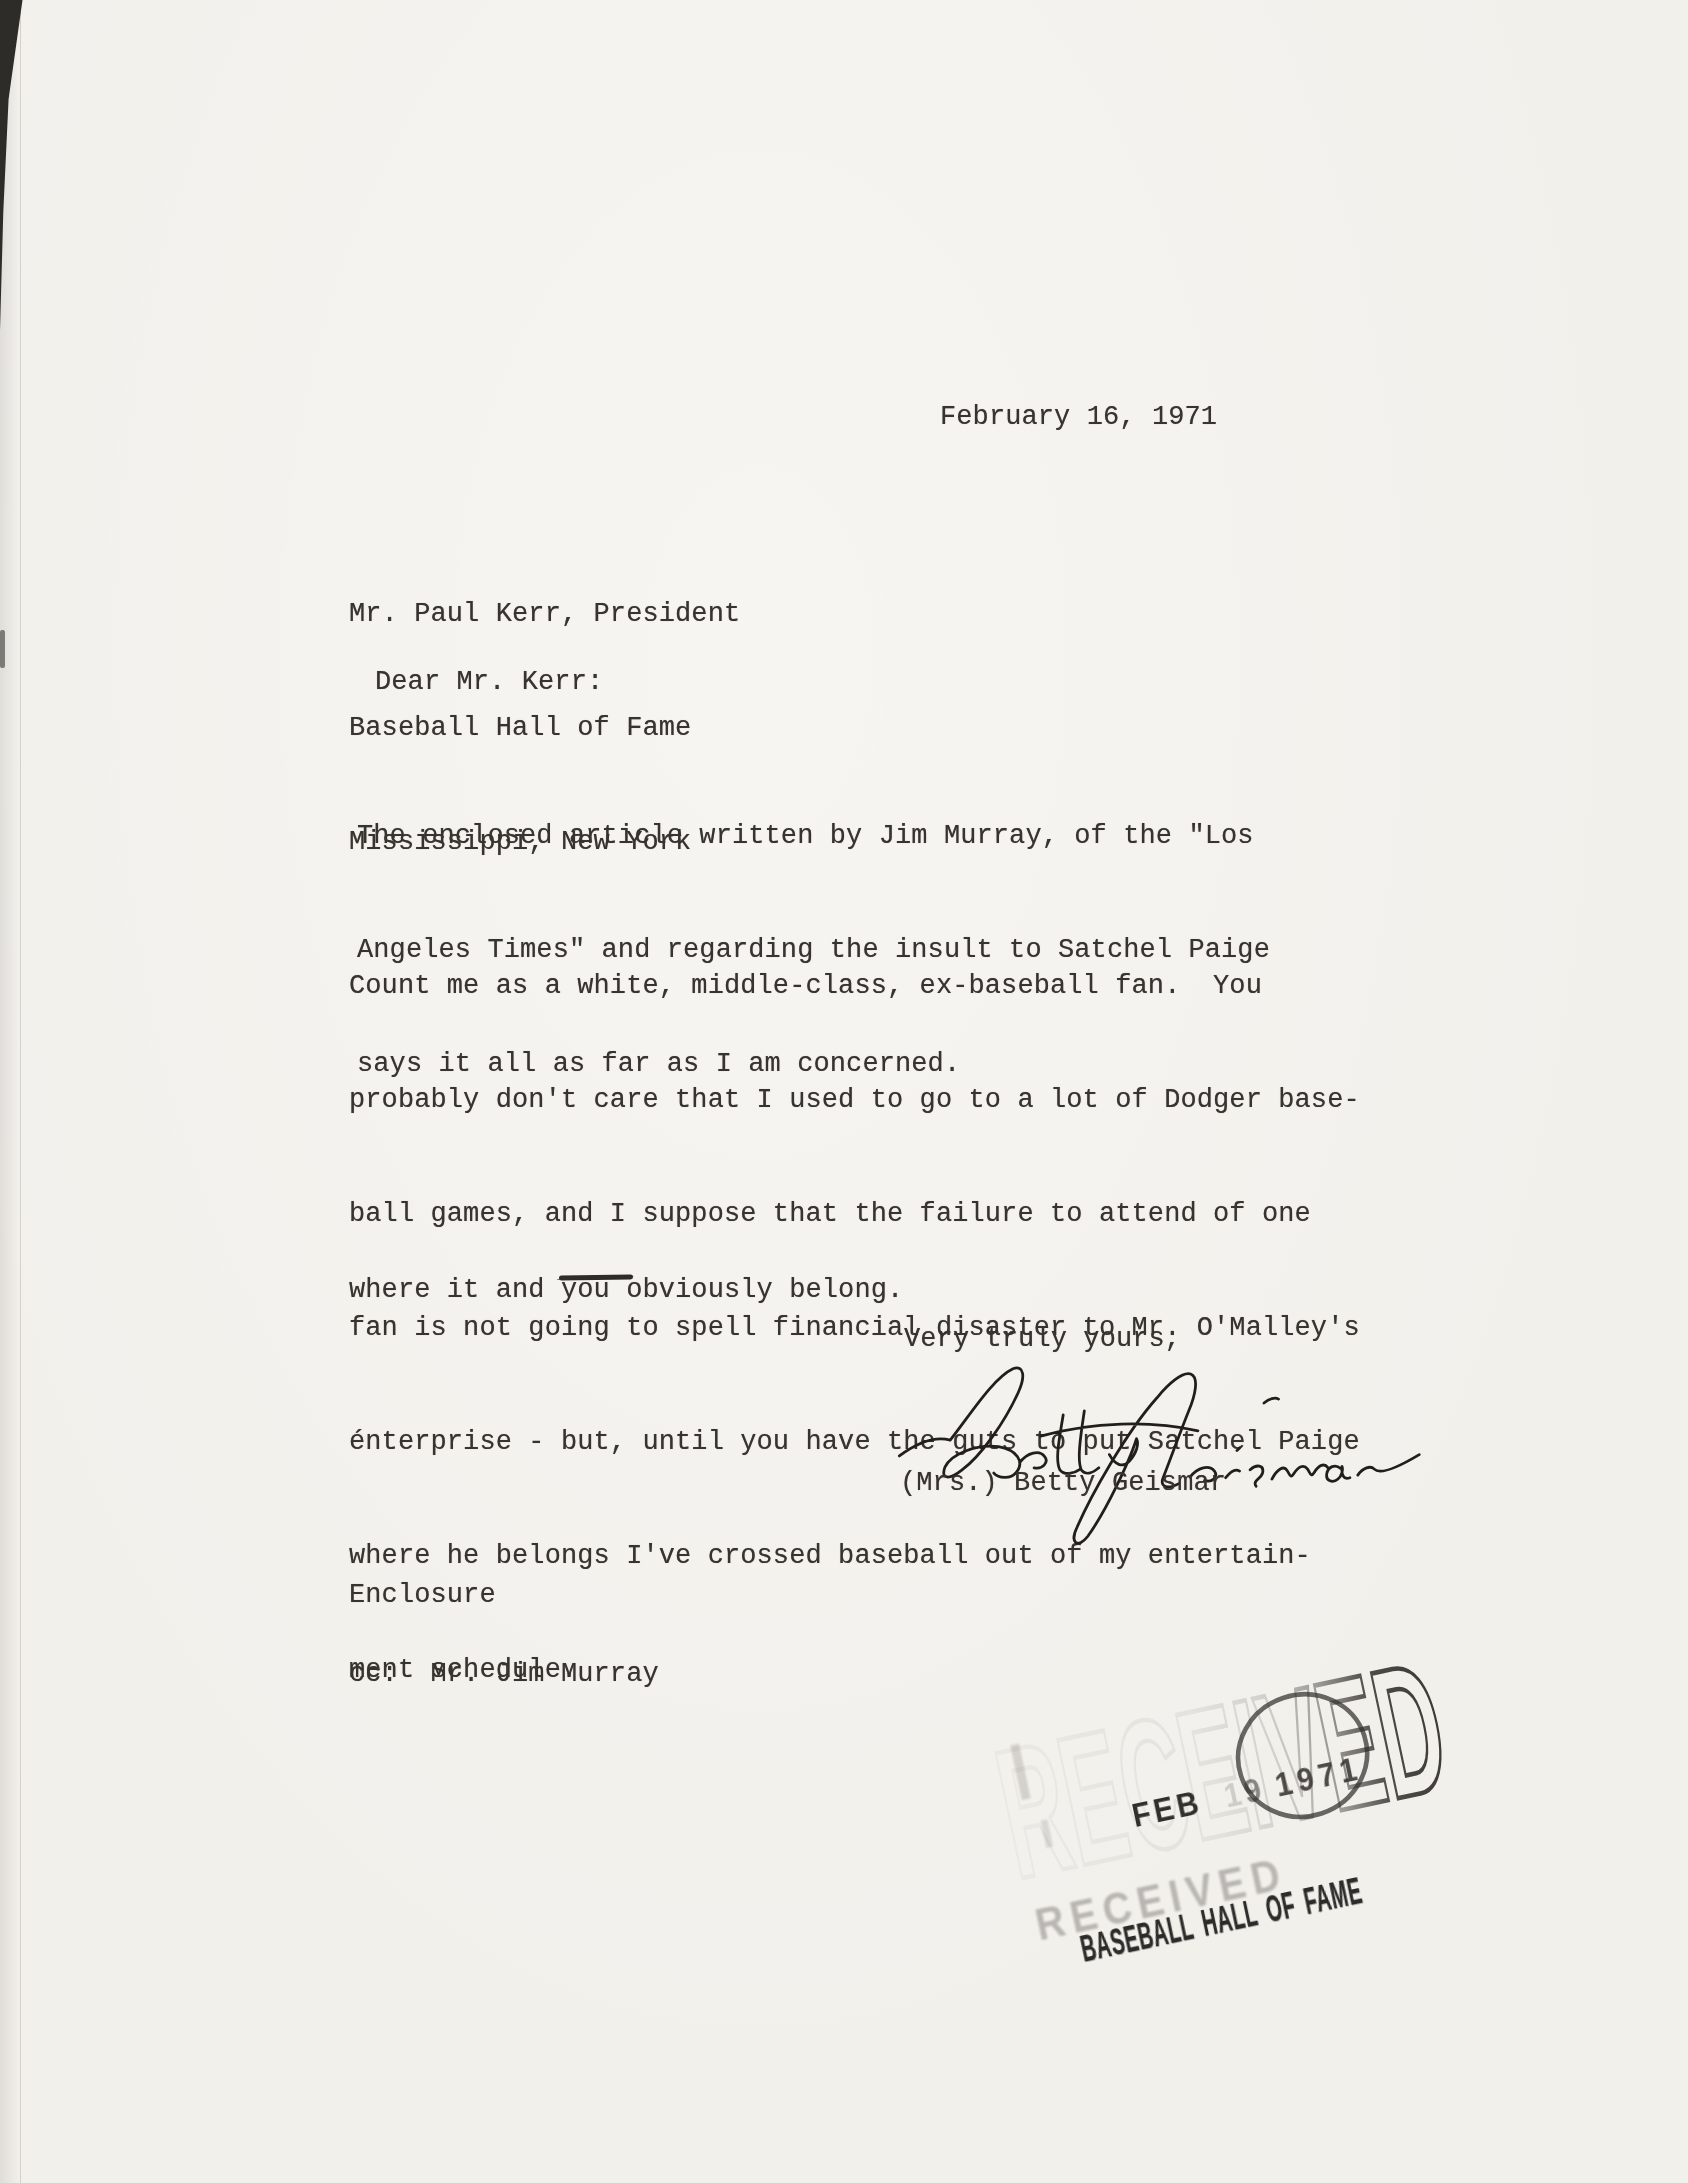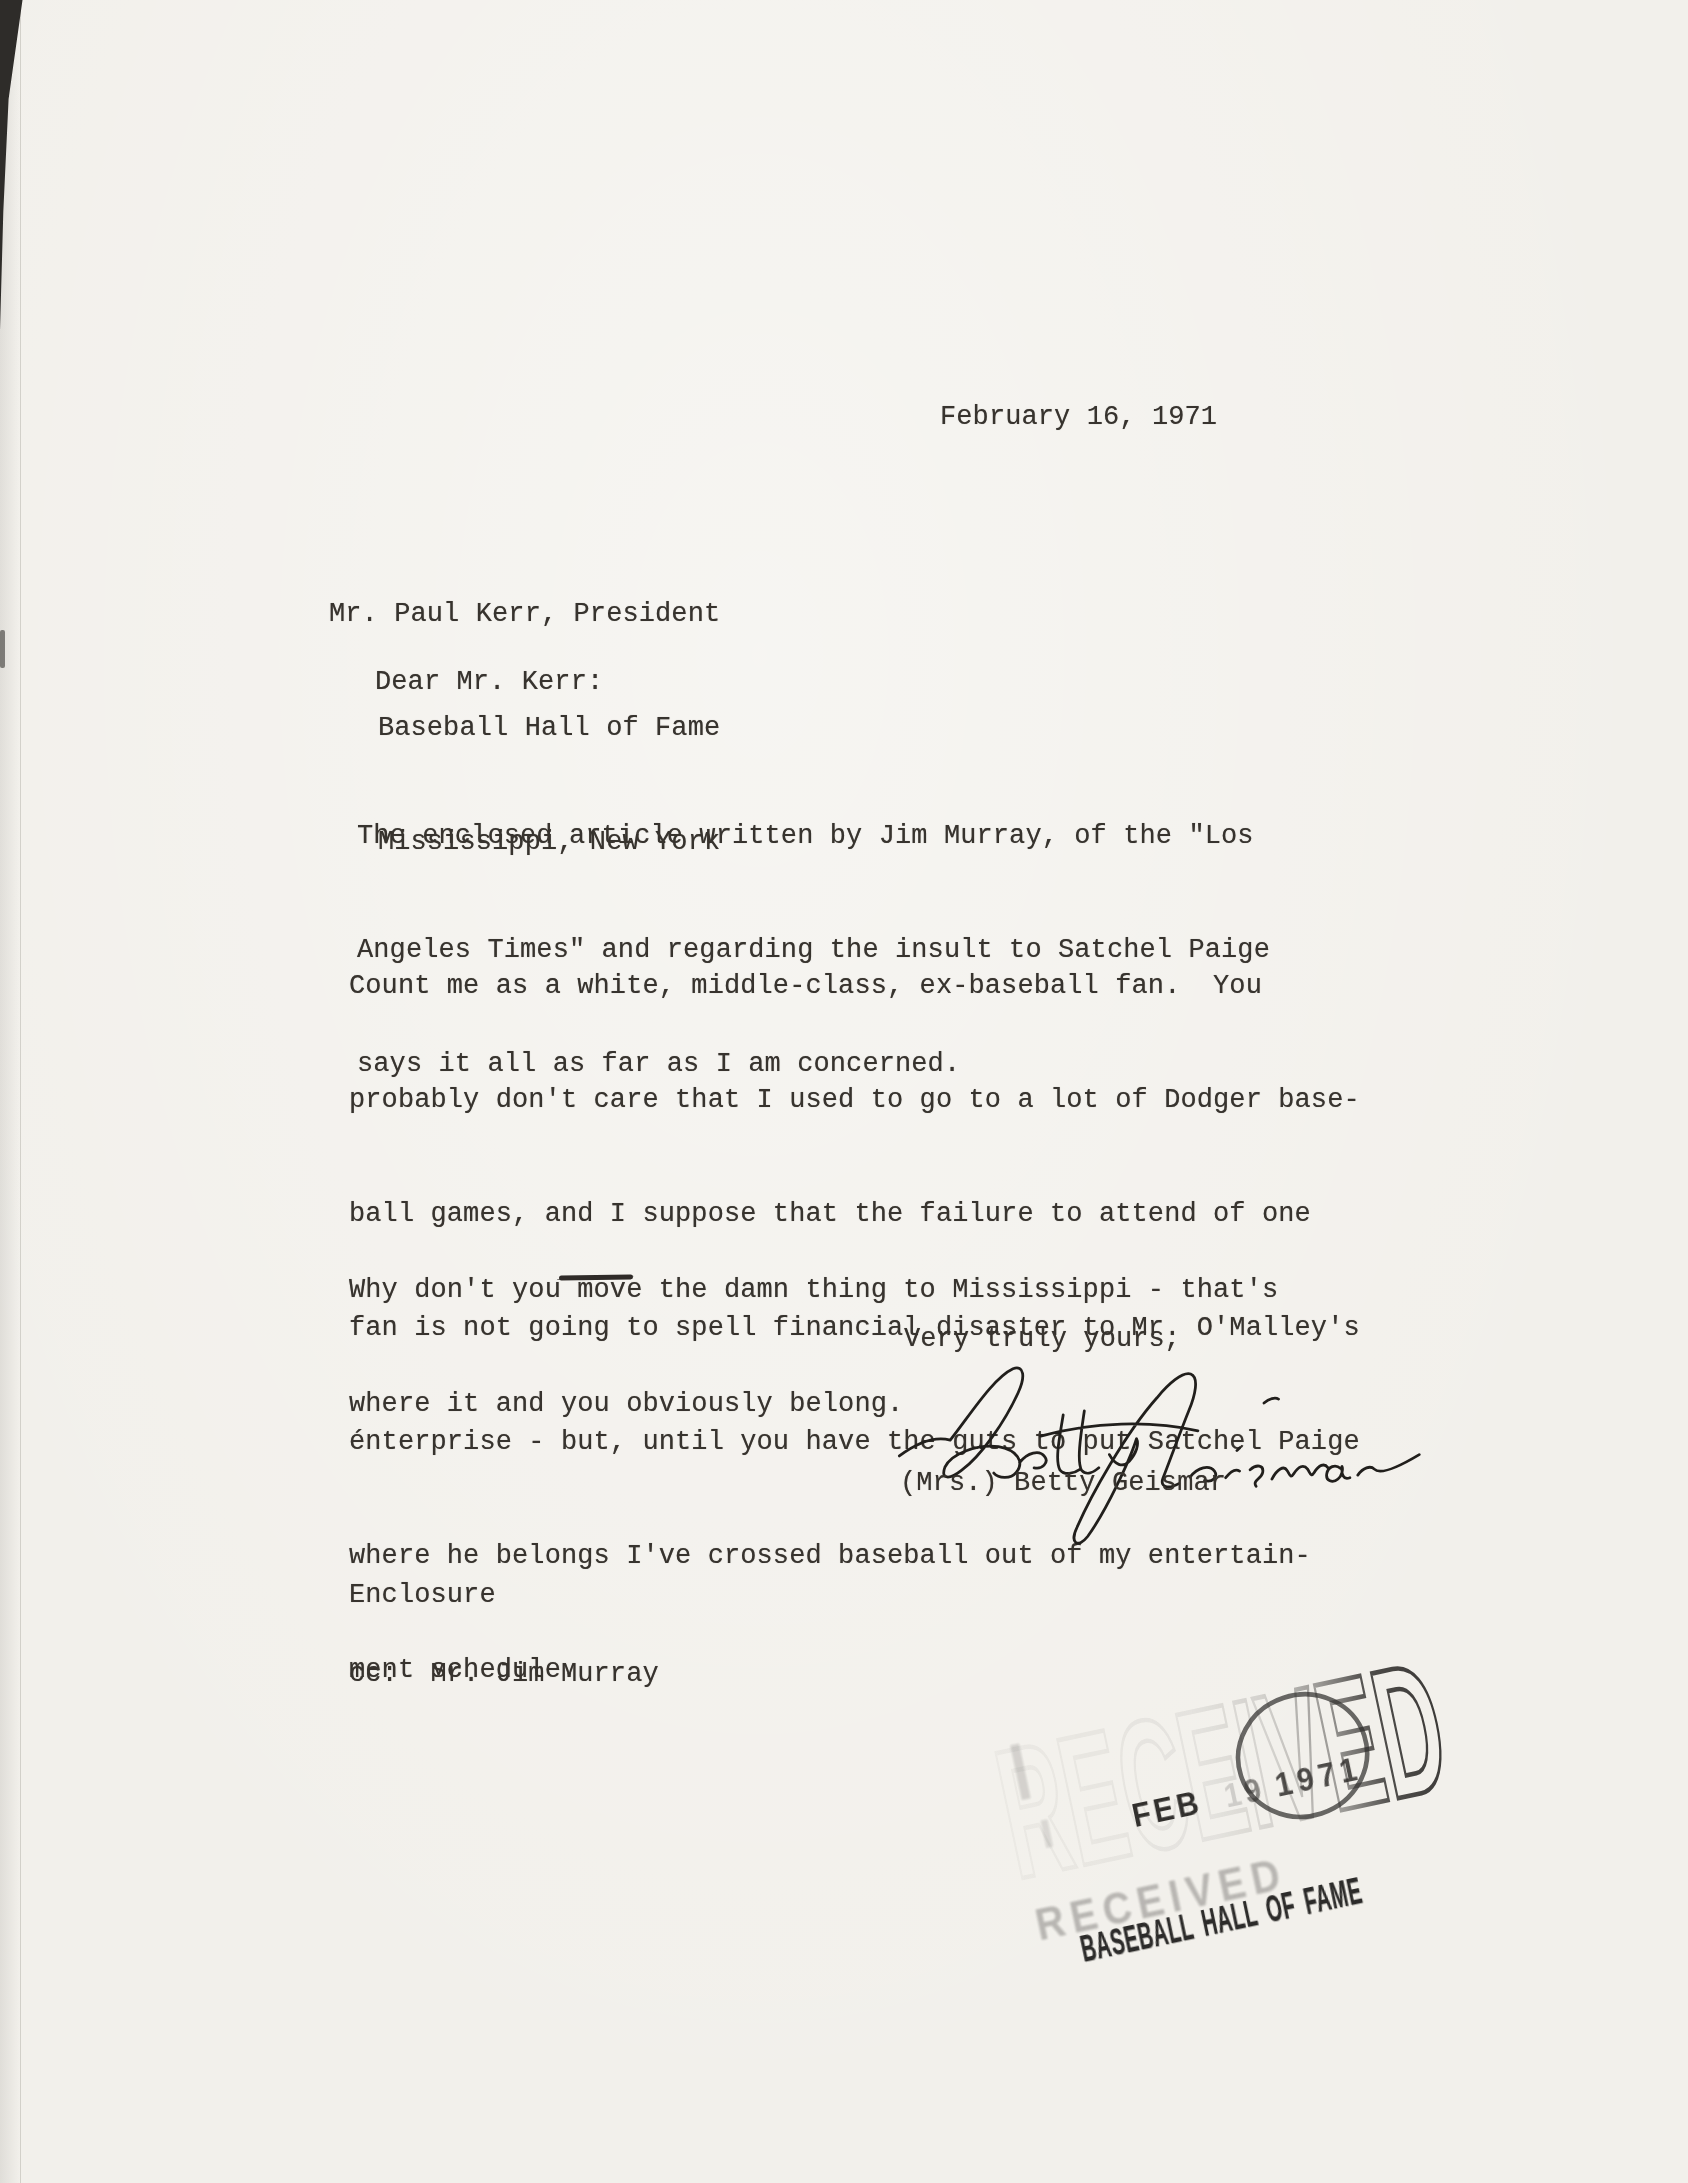--- a/index.html
+++ b/index.html
@@ -108,21 +108,21 @@
 
 <div class="sheet">
 
   <div class="edge-shade"></div>
   <div class="edge-line"></div>
   <div class="corner-wedge"></div>
   <div class="edge-smudge"></div>
 
   <div class="tblock" style="left:940px; top:398px;">February 16, 1971</div>
 
-  <div class="tblock" style="left:329px; top:519px;text-align:right;">
+  <div class="tblock" style="left:349px; top:519px;">
     <div>Mr. Paul Kerr, President</div>
     <div>Baseball Hall of Fame</div>
     <div>Mississippi, New York</div>
   </div>
 
   <div class="tblock" style="left:349px; top:663px;margin-left:26px;">Dear Mr. Kerr:</div>
 
   <div class="tblock" style="left:357px; top:741px;">
     <div>The enclosed article written by Jim Murray, of the "Los</div>
     <div>Angeles Times" and regarding the insult to Satchel Paige</div>
@@ -133,21 +133,20 @@
     <div>Count me as a white, middle-class, ex-baseball fan.  You</div>
     <div>probably don't care that I used to go to a lot of Dodger base-</div>
     <div>ball games, and I suppose that the failure to attend of one</div>
     <div>fan is not going to spell financial disaster to Mr. O'Malley's</div>
     <div>énterprise - but, until you have the guts to put Satchel Paige</div>
     <div>where he belongs I've crossed baseball out of my entertain-</div>
     <div>ment schedule.</div>
   </div>
 
   <div class="tblock" style="left:349px; top:1195px;">
-    <div>Why don't you move the damn thing to Mississippi - that's</div>
     <div><span>where it and </span><span>you</span><span> obviously belong.</span></div>
   </div>
 
   <div class="hand-underline"></div>
 
   <div class="tblock" style="left:904px; top:1320px;">Very truly yours,</div>
 
   <svg class="signature-svg" viewBox="0 0 810 330" aria-label="Betty Geismar">
     <path d="
       M 18,180 C 45,160 72,150 95,156

